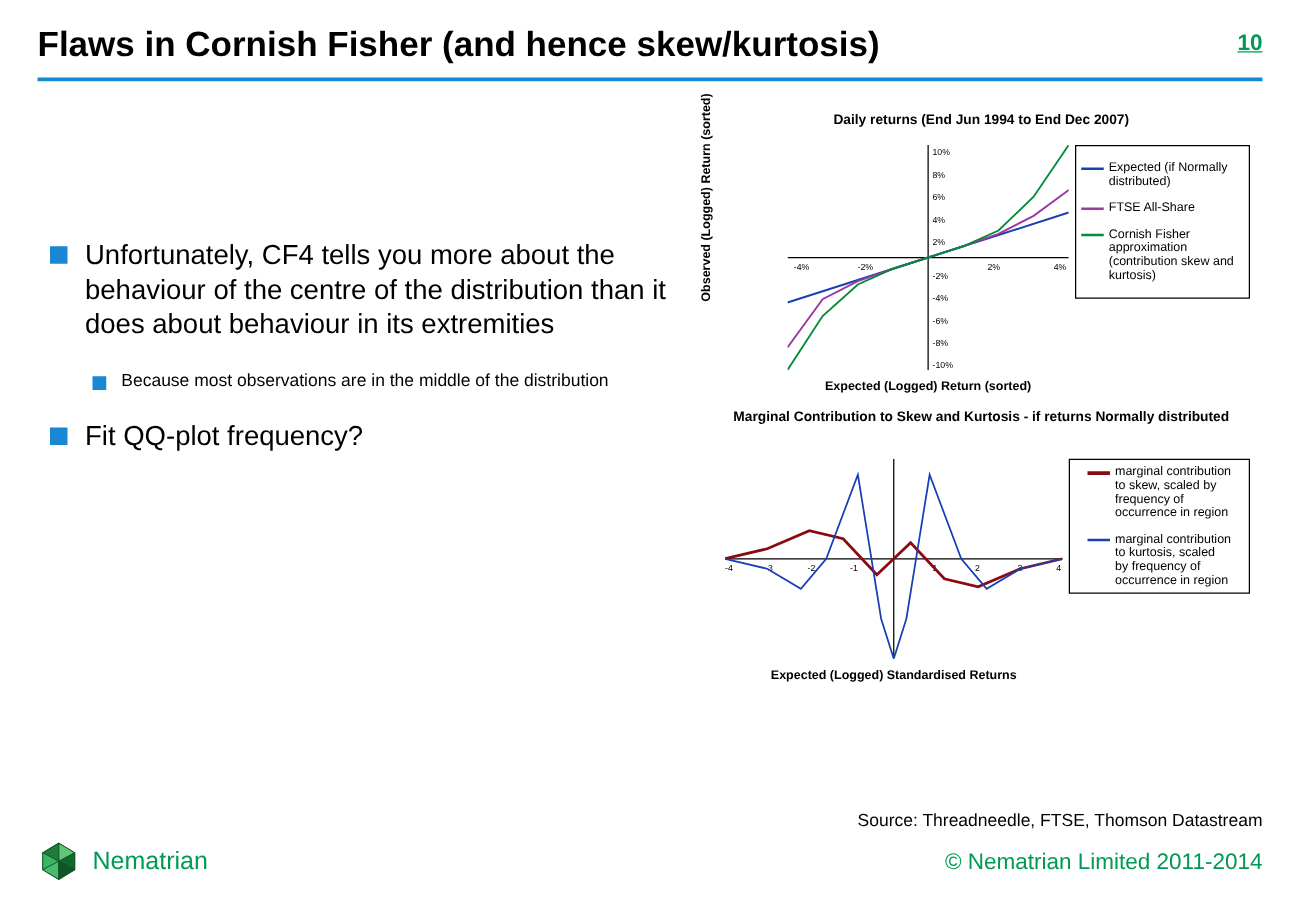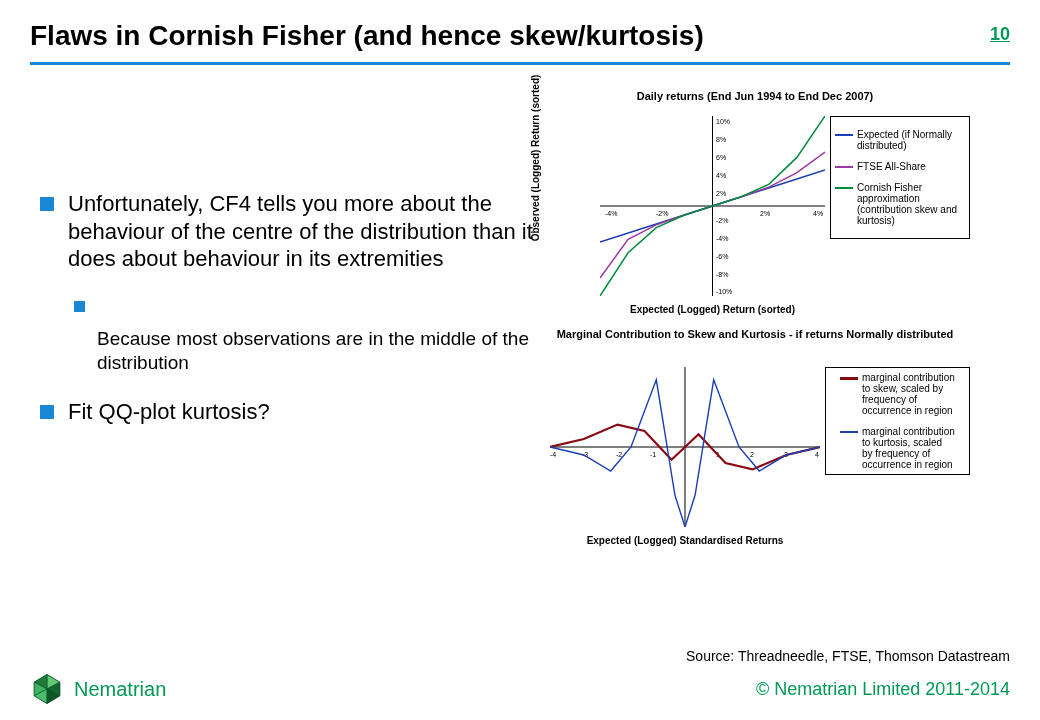--- a/index.html
+++ b/index.html
@@ -8,22 +8,22 @@
   .header { position: absolute; left: 30px; right: 30px; top: 20px; }
   .title { font-size: 28px; font-weight: bold; color: #000; }
   .pagenum { position: absolute; right: 0; top: 4px; font-size: 18px; font-weight: bold; color: #009955; text-decoration: underline; }
   .rule { position: absolute; left: 30px; right: 30px; top: 62px; height: 0; border-bottom: 3px solid #1a87d4; }
   .body { position: absolute; left: 40px; top: 190px; width: 500px; }
   .bullet1 { display: flex; margin-bottom: 22px; }
   .bullet1 .sq { width: 14px; height: 14px; background: #1a87d4; margin-top: 7px; margin-right: 14px; flex: 0 0 14px; }
   .bullet1 .txt { font-size: 22px; line-height: 1.25; }
   .bullet2 { display: flex; margin-left: 34px; margin-bottom: 22px; }
   .bullet2 .sq { width: 11px; height: 11px; background: #1a87d4; margin-top: 6px; margin-right: 12px; flex: 0 0 11px; }
-  .bullet2 .txt { font-size: 19px; line-height: 1.3; margin-top: 32px; }
-  .charts { position: absolute; left: 530px; top: 90px; width: 450px; }
+  .bullet2 .txt { font-size: 14px; line-height: 1.3; }
+  .charts { position: absolute; left: 560px; top: 90px; width: 450px; }
   .chart-title { font-size: 11px; font-weight: bold; text-align: center; margin-bottom: 6px; }
   .chart1 { position: relative; width: 440px; height: 220px; }
   .plot1 { position: absolute; left: 70px; top: 8px; width: 225px; height: 180px; border: none; }
   .legend1 { position: absolute; right: 0; top: 8px; width: 140px; border: 1px solid #000; padding: 12px 4px; font-size: 10px; }
   .legend-item { display: flex; align-items: flex-start; margin-bottom: 10px; }
   .legend-item:last-child { margin-bottom: 0; }
   .swatch { width: 18px; height: 2px; margin-top: 5px; margin-right: 4px; flex: 0 0 18px; }
   .ylab { position: absolute; left: 0px; top: 40px; width: 180px; transform: rotate(-90deg); transform-origin: left top; font-size: 10px; font-weight: bold; text-align: center; }
   .ylab-inner { position: relative; left: -100px; line-height: 1.1; }
   .xlab { position: absolute; left: 70px; top: 196px; width: 225px; text-align: center; font-size: 10px; font-weight: bold; }
@@ -54,21 +54,21 @@
     <div class="bullet1">
       <div class="sq"></div>
       <div class="txt">Unfortunately, CF4 tells you more about the behaviour of the centre of the distribution than it does about behaviour in its extremities</div>
     </div>
     <div class="bullet2">
       <div class="sq"></div>
       <div class="txt">Because most observations are in the middle of the distribution</div>
     </div>
     <div class="bullet1">
       <div class="sq"></div>
-      <div class="txt">Fit QQ-plot kurtosis?</div>
+      <div class="txt">Fit QQ-plot frequency?</div>
     </div>
   </div>
 
   <div class="charts">
 
     <div class="chart-title">Daily returns (End Jun 1994 to End Dec 2007)</div>
     <div class="chart1">
       <div class="ylab">
         <div class="ylab-inner">Observed (Logged) Return (sorted)</div>
       </div>

